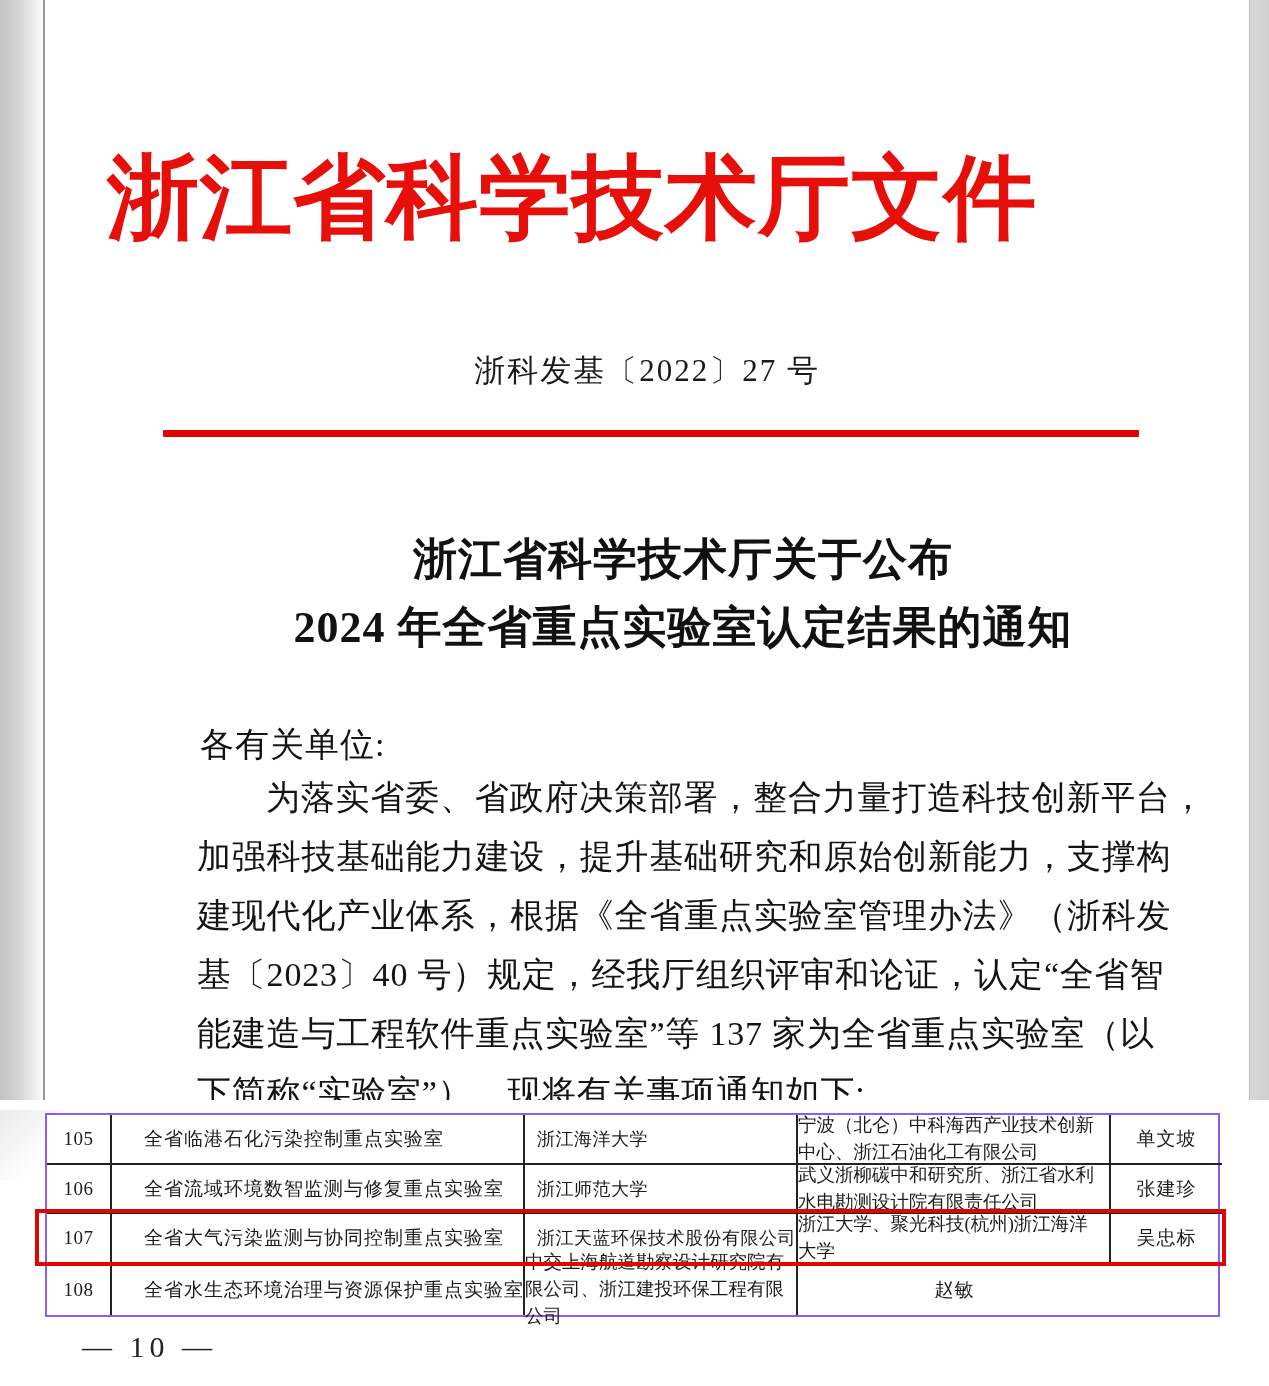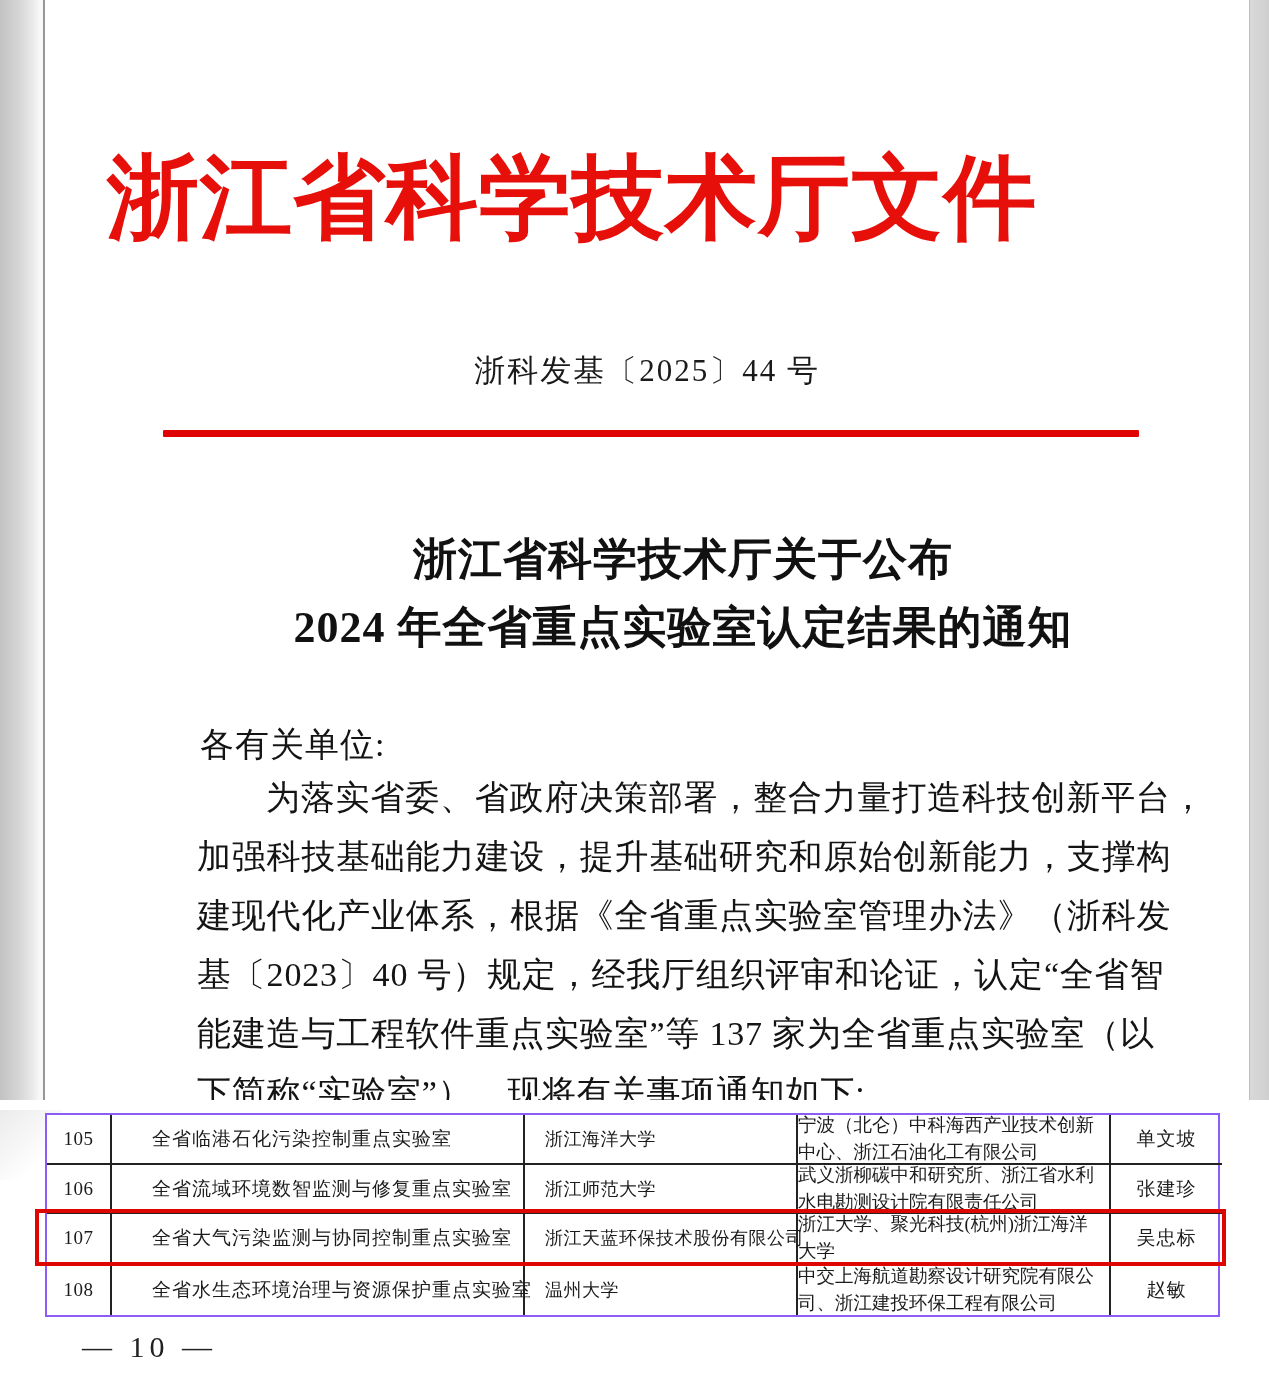--- a/index.html
+++ b/index.html
@@ -87,22 +87,22 @@
     border-right:2px solid #222;
     border-bottom:2px solid #222;
     box-sizing:border-box;
     display:flex;align-items:center;
     font-size:19px;color:#1b1b1b;
     overflow:visible;
   }
   .t-cell.lastcol{border-right:none;}
   .t-cell.lastrow{border-bottom:none;}
   .c-no{justify-content:center;letter-spacing:0.5px;}
-  .c-lab{padding-left:40px;letter-spacing:1px;white-space:nowrap;}
-  .c-inst{padding-left:20px;font-size:18px;letter-spacing:0.5px;white-space:nowrap;}
+  .c-lab{padding-left:32px;letter-spacing:1px;white-space:nowrap;}
+  .c-inst{padding-left:12px;font-size:18px;letter-spacing:0.5px;white-space:nowrap;}
   .c-part{padding-right:4px;font-size:18.5px;line-height:27px;letter-spacing:0;}
   .c-dir{justify-content:center;letter-spacing:1px;}
   .highlight-box{
     position:absolute;left:35px;top:109px;width:1191px;height:57px;
     border:4px solid #de0600;
     box-sizing:border-box;
     pointer-events:none;
   }
   .page-number{
     position:absolute;left:82px;top:230px;
@@ -114,21 +114,21 @@
 <body>
 
 <div class="canvas">
 
   <div class="top-section">
     <div class="edge-left"></div>
     <div class="edge-right"></div>
 
     <div class="page-content">
       <div class="red-title">浙江省科学技术厅文件</div>
-      <div class="doc-number">浙科发基〔2025〕44 号</div>
+      <div class="doc-number">浙科发基〔2022〕27 号</div>
       <div class="red-line"></div>
       <div class="heading l1">浙江省科学技术厅关于公布</div>
       <div class="heading l2">2024 年全省重点实验室认定结果的通知</div>
       <div class="salutation">各有关单位:</div>
 
       <div class="body-para">
         <div class="body-line indent">为落实省委、省政府决策部署，整合力量打造科技创新平台，</div>
         <div class="body-line">加强科技基础能力建设，提升基础研究和原始创新能力，支撑构</div>
         <div class="body-line">建现代化产业体系，根据《全省重点实验室管理办法》（浙科发</div>
         <div class="body-line">基〔2023〕40 号）规定，经我厅组织评审和论证，认定“全省智</div>
@@ -156,21 +156,20 @@
       <div class="t-cell c-dir lastcol">张建珍</div>
 
       <div class="t-cell c-no">107</div>
       <div class="t-cell c-lab">全省大气污染监测与协同控制重点实验室</div>
       <div class="t-cell c-inst">浙江天蓝环保技术股份有限公司</div>
       <div class="t-cell c-part">浙江大学、聚光科技(杭州)浙江海洋大学</div>
       <div class="t-cell c-dir lastcol">吴忠标</div>
 
       <div class="t-cell c-no lastrow">108</div>
       <div class="t-cell c-lab lastrow">全省水生态环境治理与资源保护重点实验室</div>
-      <div class="t-cell c-inst lastrow">温州大学</div>
       <div class="t-cell c-part lastrow">中交上海航道勘察设计研究院有限公司、浙江建投环保工程有限公司</div>
       <div class="t-cell c-dir lastcol lastrow">赵敏</div>
     </div>
 
     <div class="highlight-box"></div>
     <div class="page-number">— 10 —</div>
   </div>
 
 </div>
 

